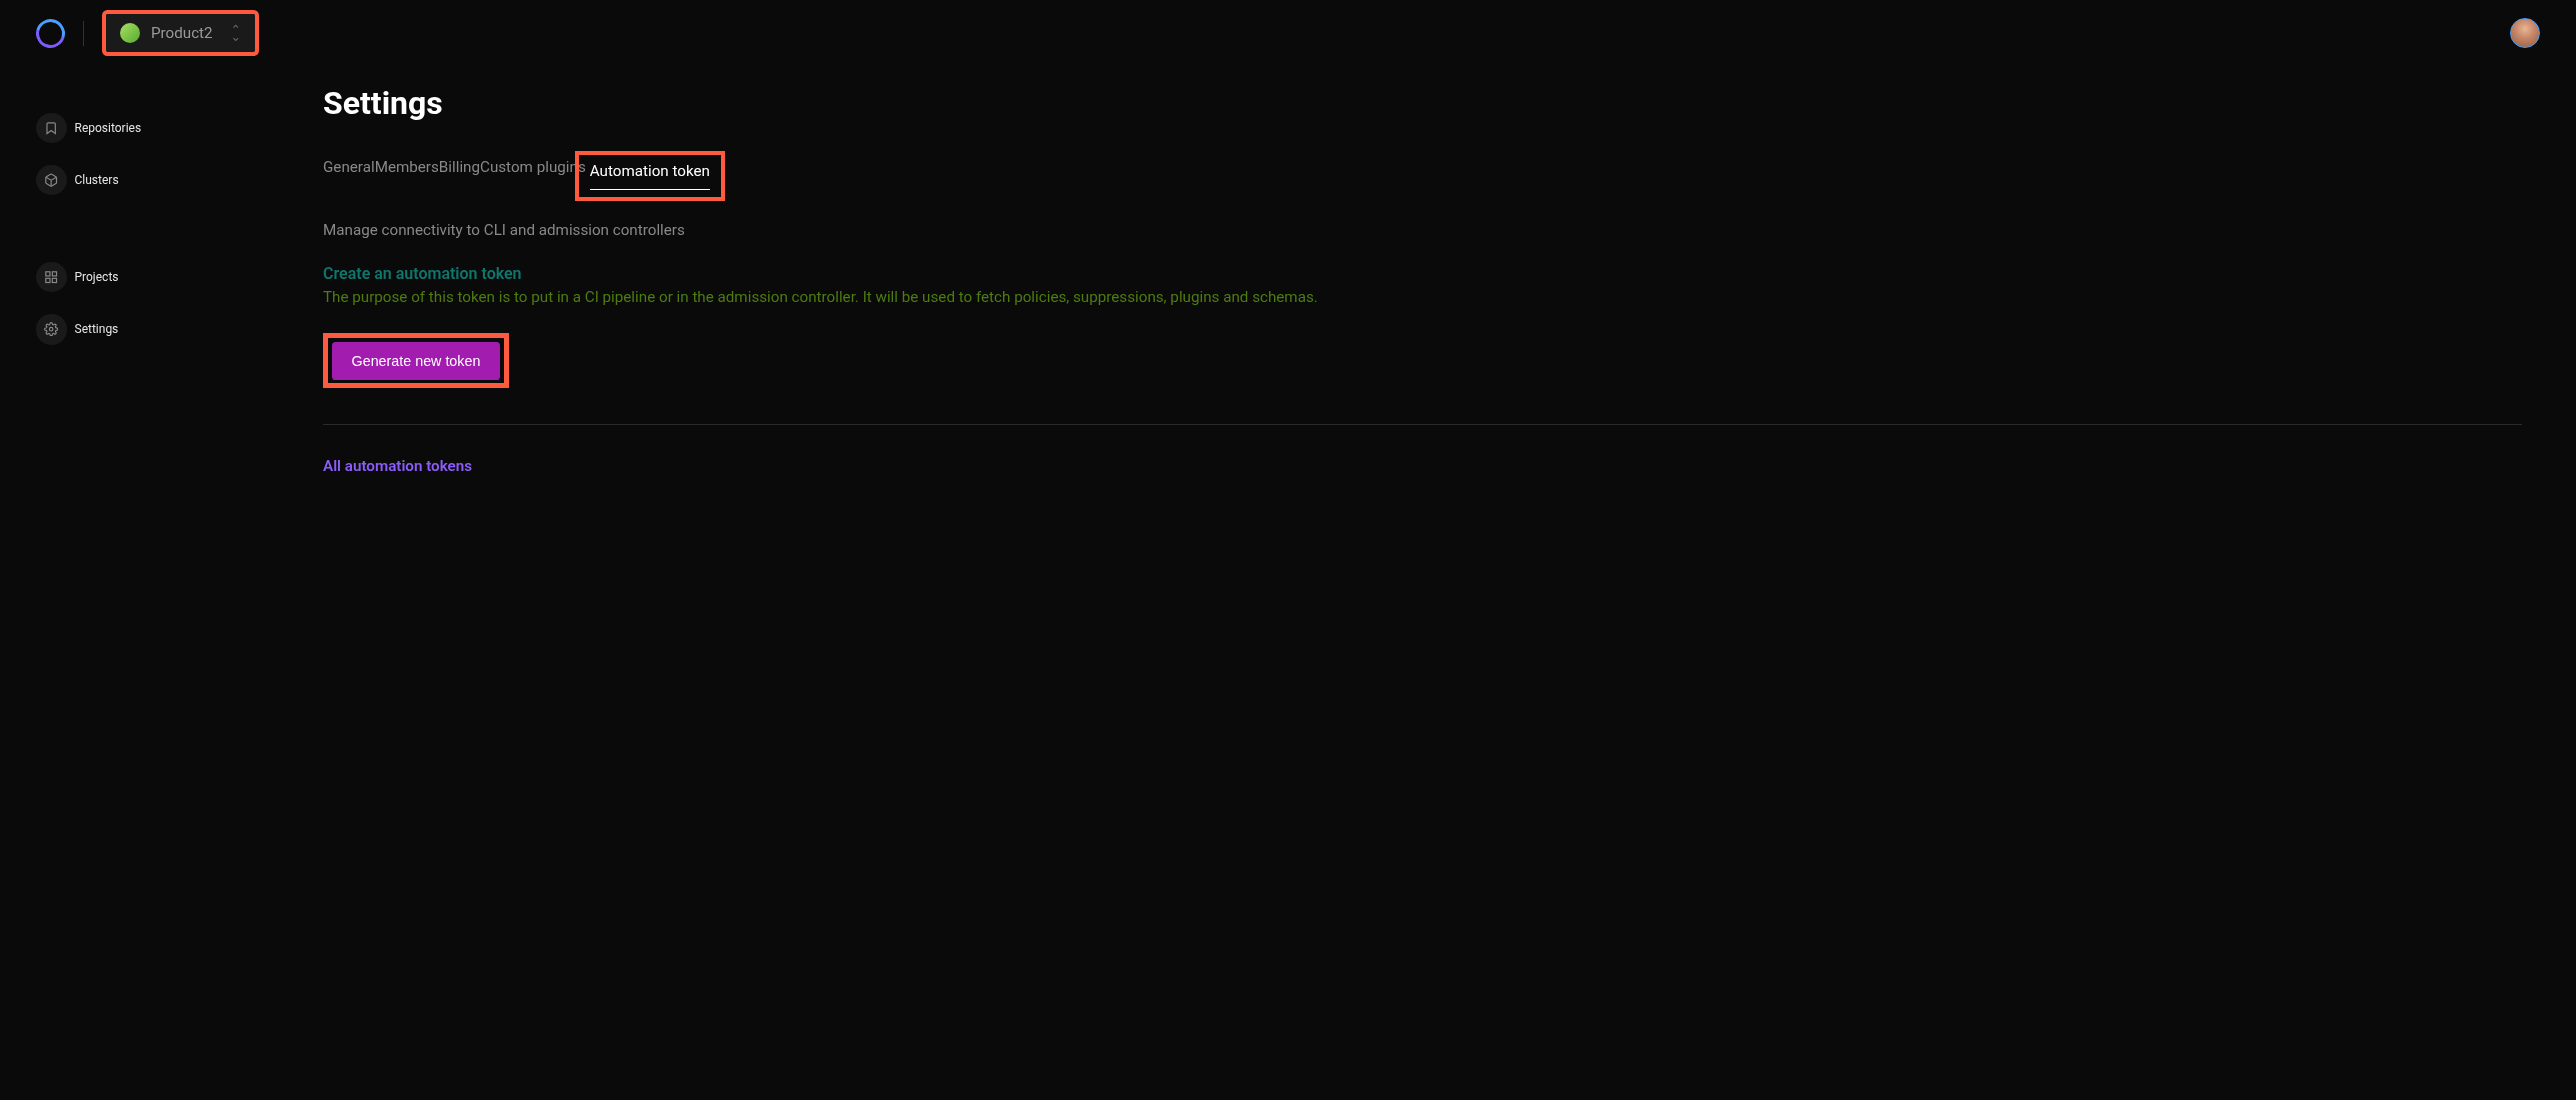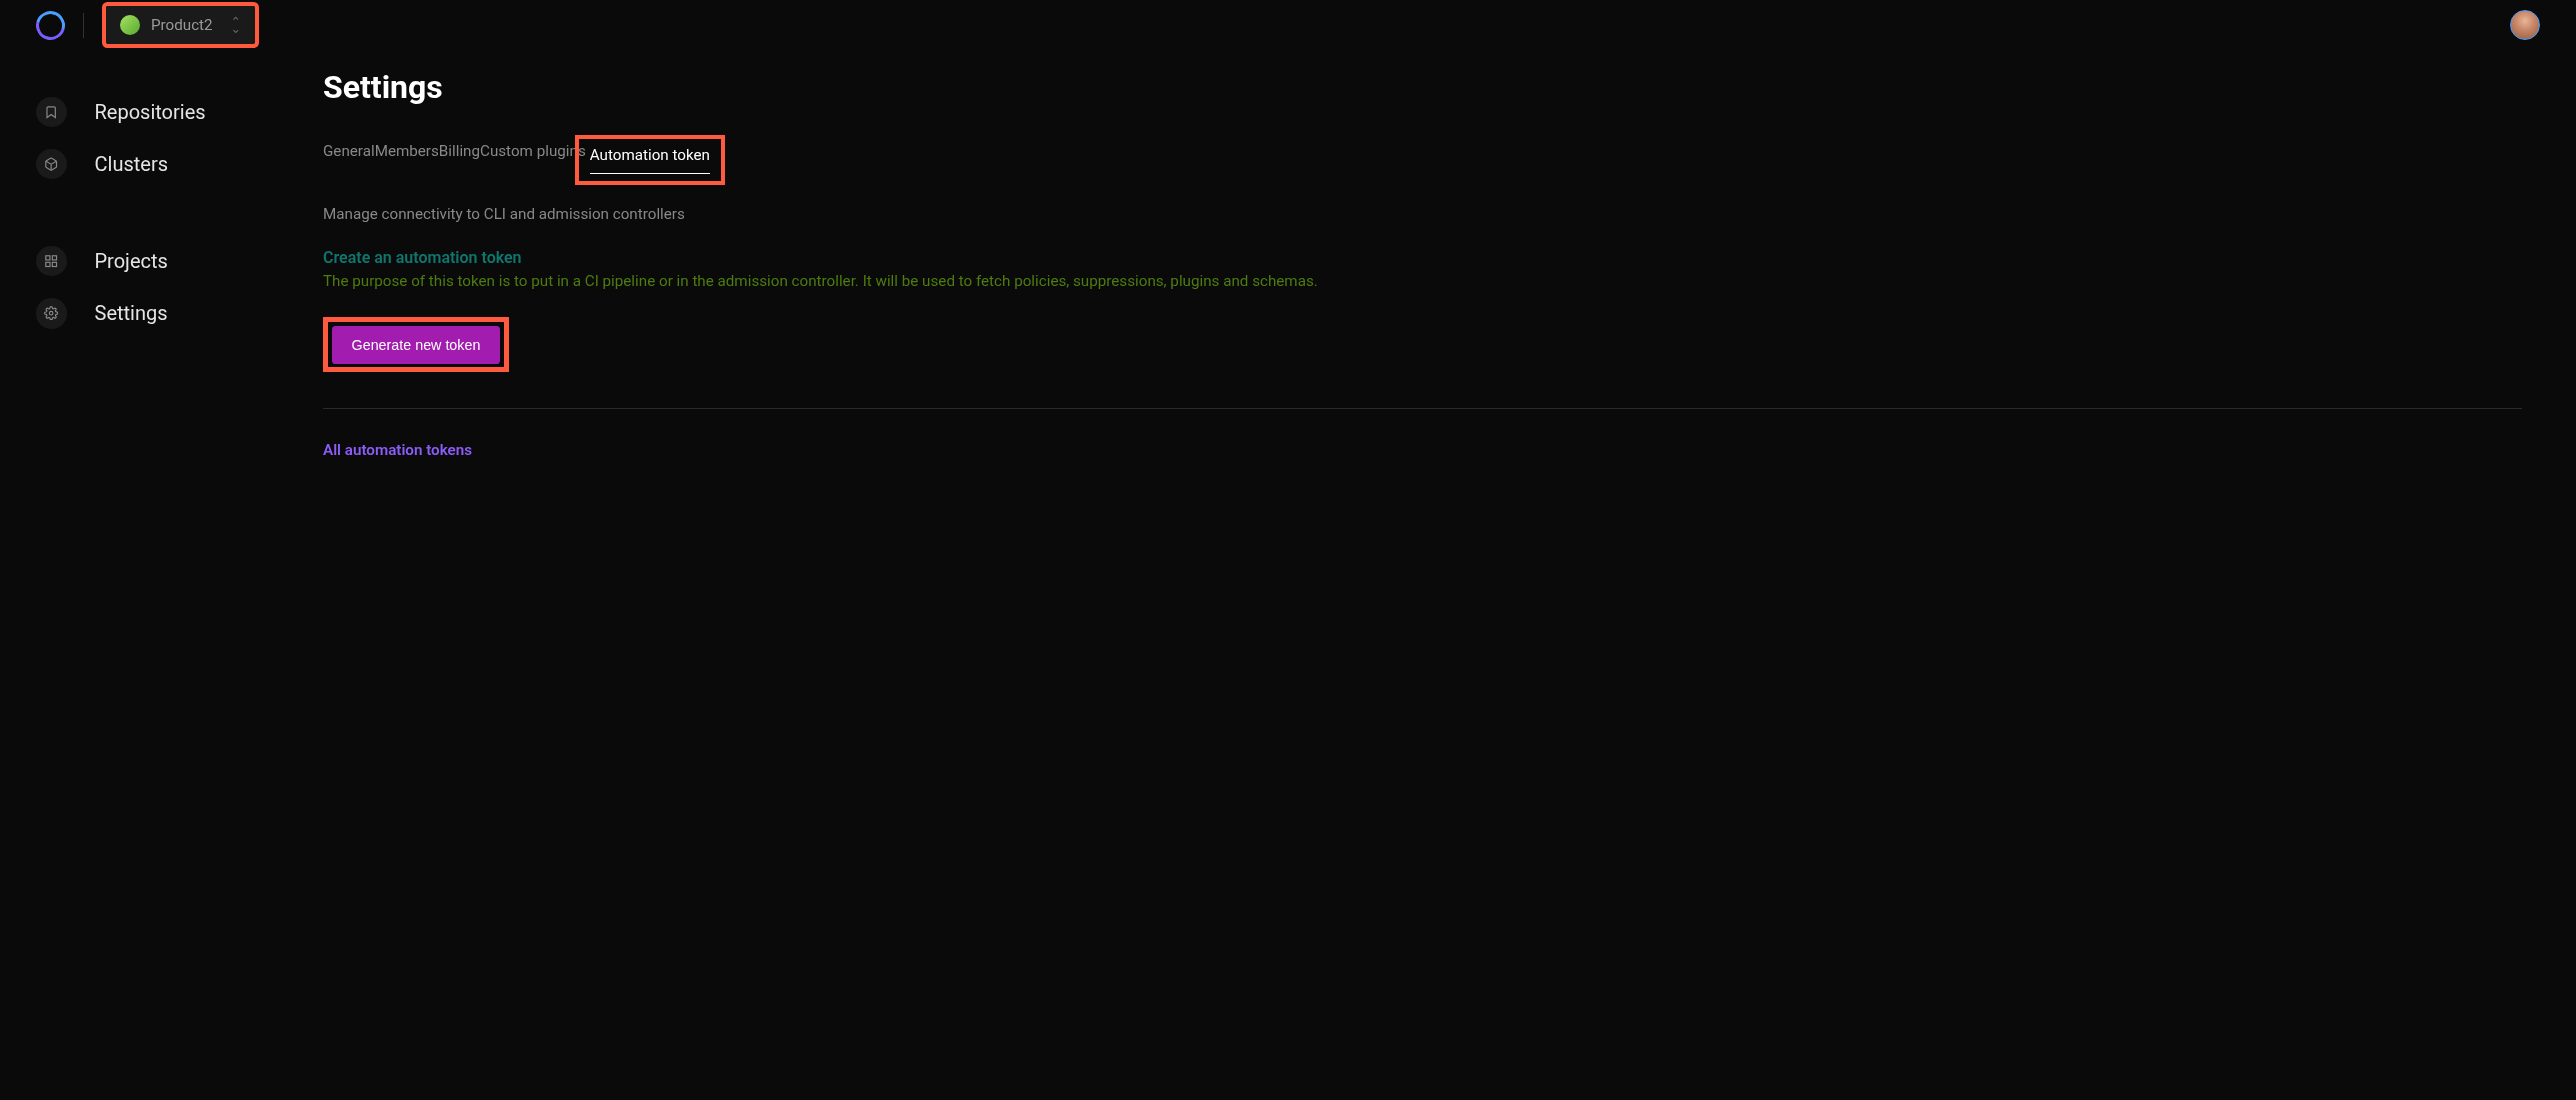--- a/index.html
+++ b/index.html
@@ -10,21 +10,21 @@
     body {
       background: #0a0a0a;
       color: #e5e5e5;
       font-family: -apple-system, BlinkMacSystemFont, 'Segoe UI', Roboto, sans-serif;
       width: 100%;
       min-height: 100vh;
     }
     .header {
       display: flex;
       align-items: center;
-      padding: 2px 36px;
+      padding: 10px 36px;
       justify-content: space-between;
     }
     .header-left {
       display: flex;
       align-items: center;
       gap: 18px;
     }
     .logo {
       width: 29px;
       height: 29px;
@@ -77,25 +77,25 @@
     .sidebar {
       width: 287px;
       padding: 36px 36px;
     }
     .sidebar-group {
       margin-bottom: 45px;
     }
     .sidebar-item {
       display: flex;
       align-items: center;
-      gap: 28px;
+      gap: 8px;
       padding: 10.8px 0;
       cursor: pointer;
       color: #e5e5e5;
-      font-size: 20px;
+      font-size: 12px;
     }
     .sidebar-icon {
       width: 30.5px;
       height: 30.5px;
       background: #1a1a1a;
       border-radius: 50%;
       display: flex;
       align-items: center;
       justify-content: center;
       color: #888;

